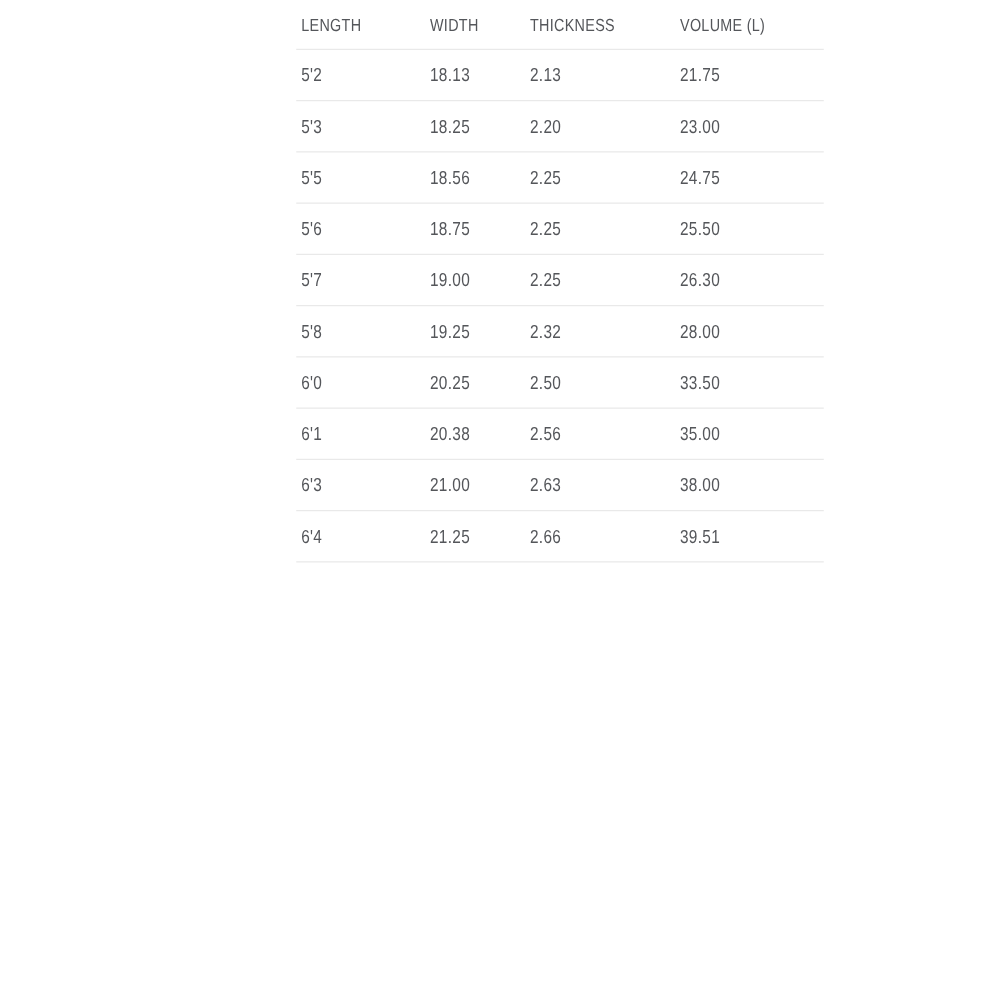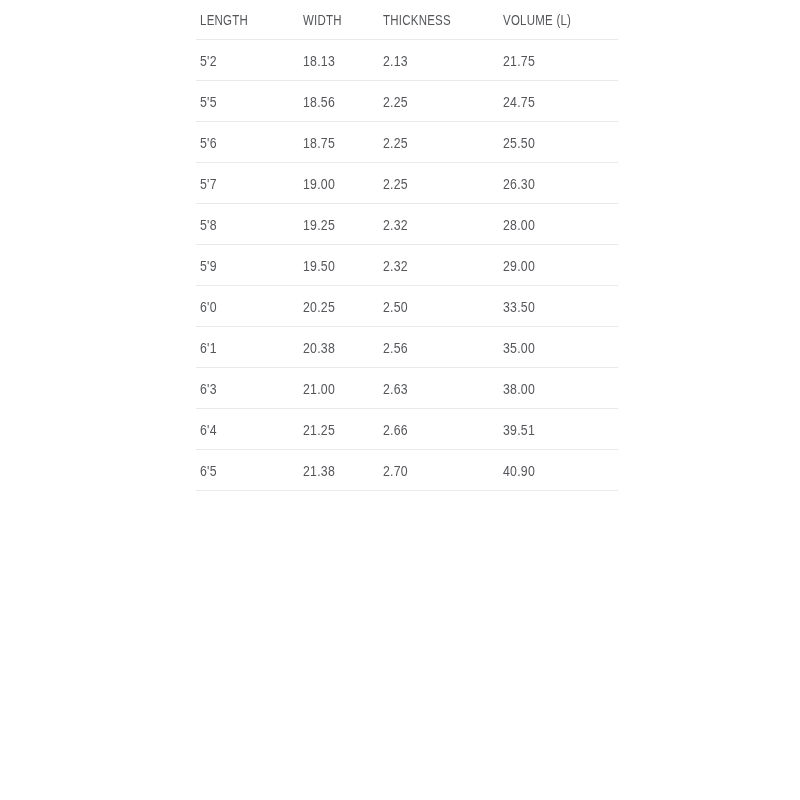--- a/index.html
+++ b/index.html
@@ -17,20 +17,21 @@
   .chart-wrap {
     position: absolute;
     left: 196px;
     top: 0;
     width: 422px;
   }
   table.size-chart {
     border-collapse: collapse;
     table-layout: fixed;
     width: 422px;
+    margin-left: 41px;
   }
   col.c1 { width: 103px; }
   col.c2 { width: 80px; }
   col.c3 { width: 120px; }
   col.c4 { width: 119px; }
   th, td {
     text-align: left;
     vertical-align: middle;
     padding: 0 0 0 4px;
     border-bottom: 1px solid #e9e9e9;
@@ -76,20 +77,26 @@
       </tr>
     </thead>
     <tbody>
         <tr>
           <td><span class="txt">5'2</span></td>
           <td><span class="txt">18.13</span></td>
           <td><span class="txt">2.13</span></td>
           <td><span class="txt">21.75</span></td>
         </tr>
         <tr>
+          <td><span class="txt">5'3</span></td>
+          <td><span class="txt">18.25</span></td>
+          <td><span class="txt">2.20</span></td>
+          <td><span class="txt">23.00</span></td>
+        </tr>
+        <tr>
           <td><span class="txt">5'5</span></td>
           <td><span class="txt">18.56</span></td>
           <td><span class="txt">2.25</span></td>
           <td><span class="txt">24.75</span></td>
         </tr>
         <tr>
           <td><span class="txt">5'6</span></td>
           <td><span class="txt">18.75</span></td>
           <td><span class="txt">2.25</span></td>
           <td><span class="txt">25.50</span></td>
@@ -98,26 +105,20 @@
           <td><span class="txt">5'7</span></td>
           <td><span class="txt">19.00</span></td>
           <td><span class="txt">2.25</span></td>
           <td><span class="txt">26.30</span></td>
         </tr>
         <tr>
           <td><span class="txt">5'8</span></td>
           <td><span class="txt">19.25</span></td>
           <td><span class="txt">2.32</span></td>
           <td><span class="txt">28.00</span></td>
-        </tr>
-        <tr>
-          <td><span class="txt">5'9</span></td>
-          <td><span class="txt">19.50</span></td>
-          <td><span class="txt">2.32</span></td>
-          <td><span class="txt">29.00</span></td>
         </tr>
         <tr>
           <td><span class="txt">6'0</span></td>
           <td><span class="txt">20.25</span></td>
           <td><span class="txt">2.50</span></td>
           <td><span class="txt">33.50</span></td>
         </tr>
         <tr>
           <td><span class="txt">6'1</span></td>
           <td><span class="txt">20.38</span></td>
@@ -129,21 +130,15 @@
           <td><span class="txt">21.00</span></td>
           <td><span class="txt">2.63</span></td>
           <td><span class="txt">38.00</span></td>
         </tr>
         <tr>
           <td><span class="txt">6'4</span></td>
           <td><span class="txt">21.25</span></td>
           <td><span class="txt">2.66</span></td>
           <td><span class="txt">39.51</span></td>
         </tr>
-        <tr>
-          <td><span class="txt">6'5</span></td>
-          <td><span class="txt">21.38</span></td>
-          <td><span class="txt">2.70</span></td>
-          <td><span class="txt">40.90</span></td>
-        </tr>
       </tbody>
   </table>
 </div>
 
 </body></html>

